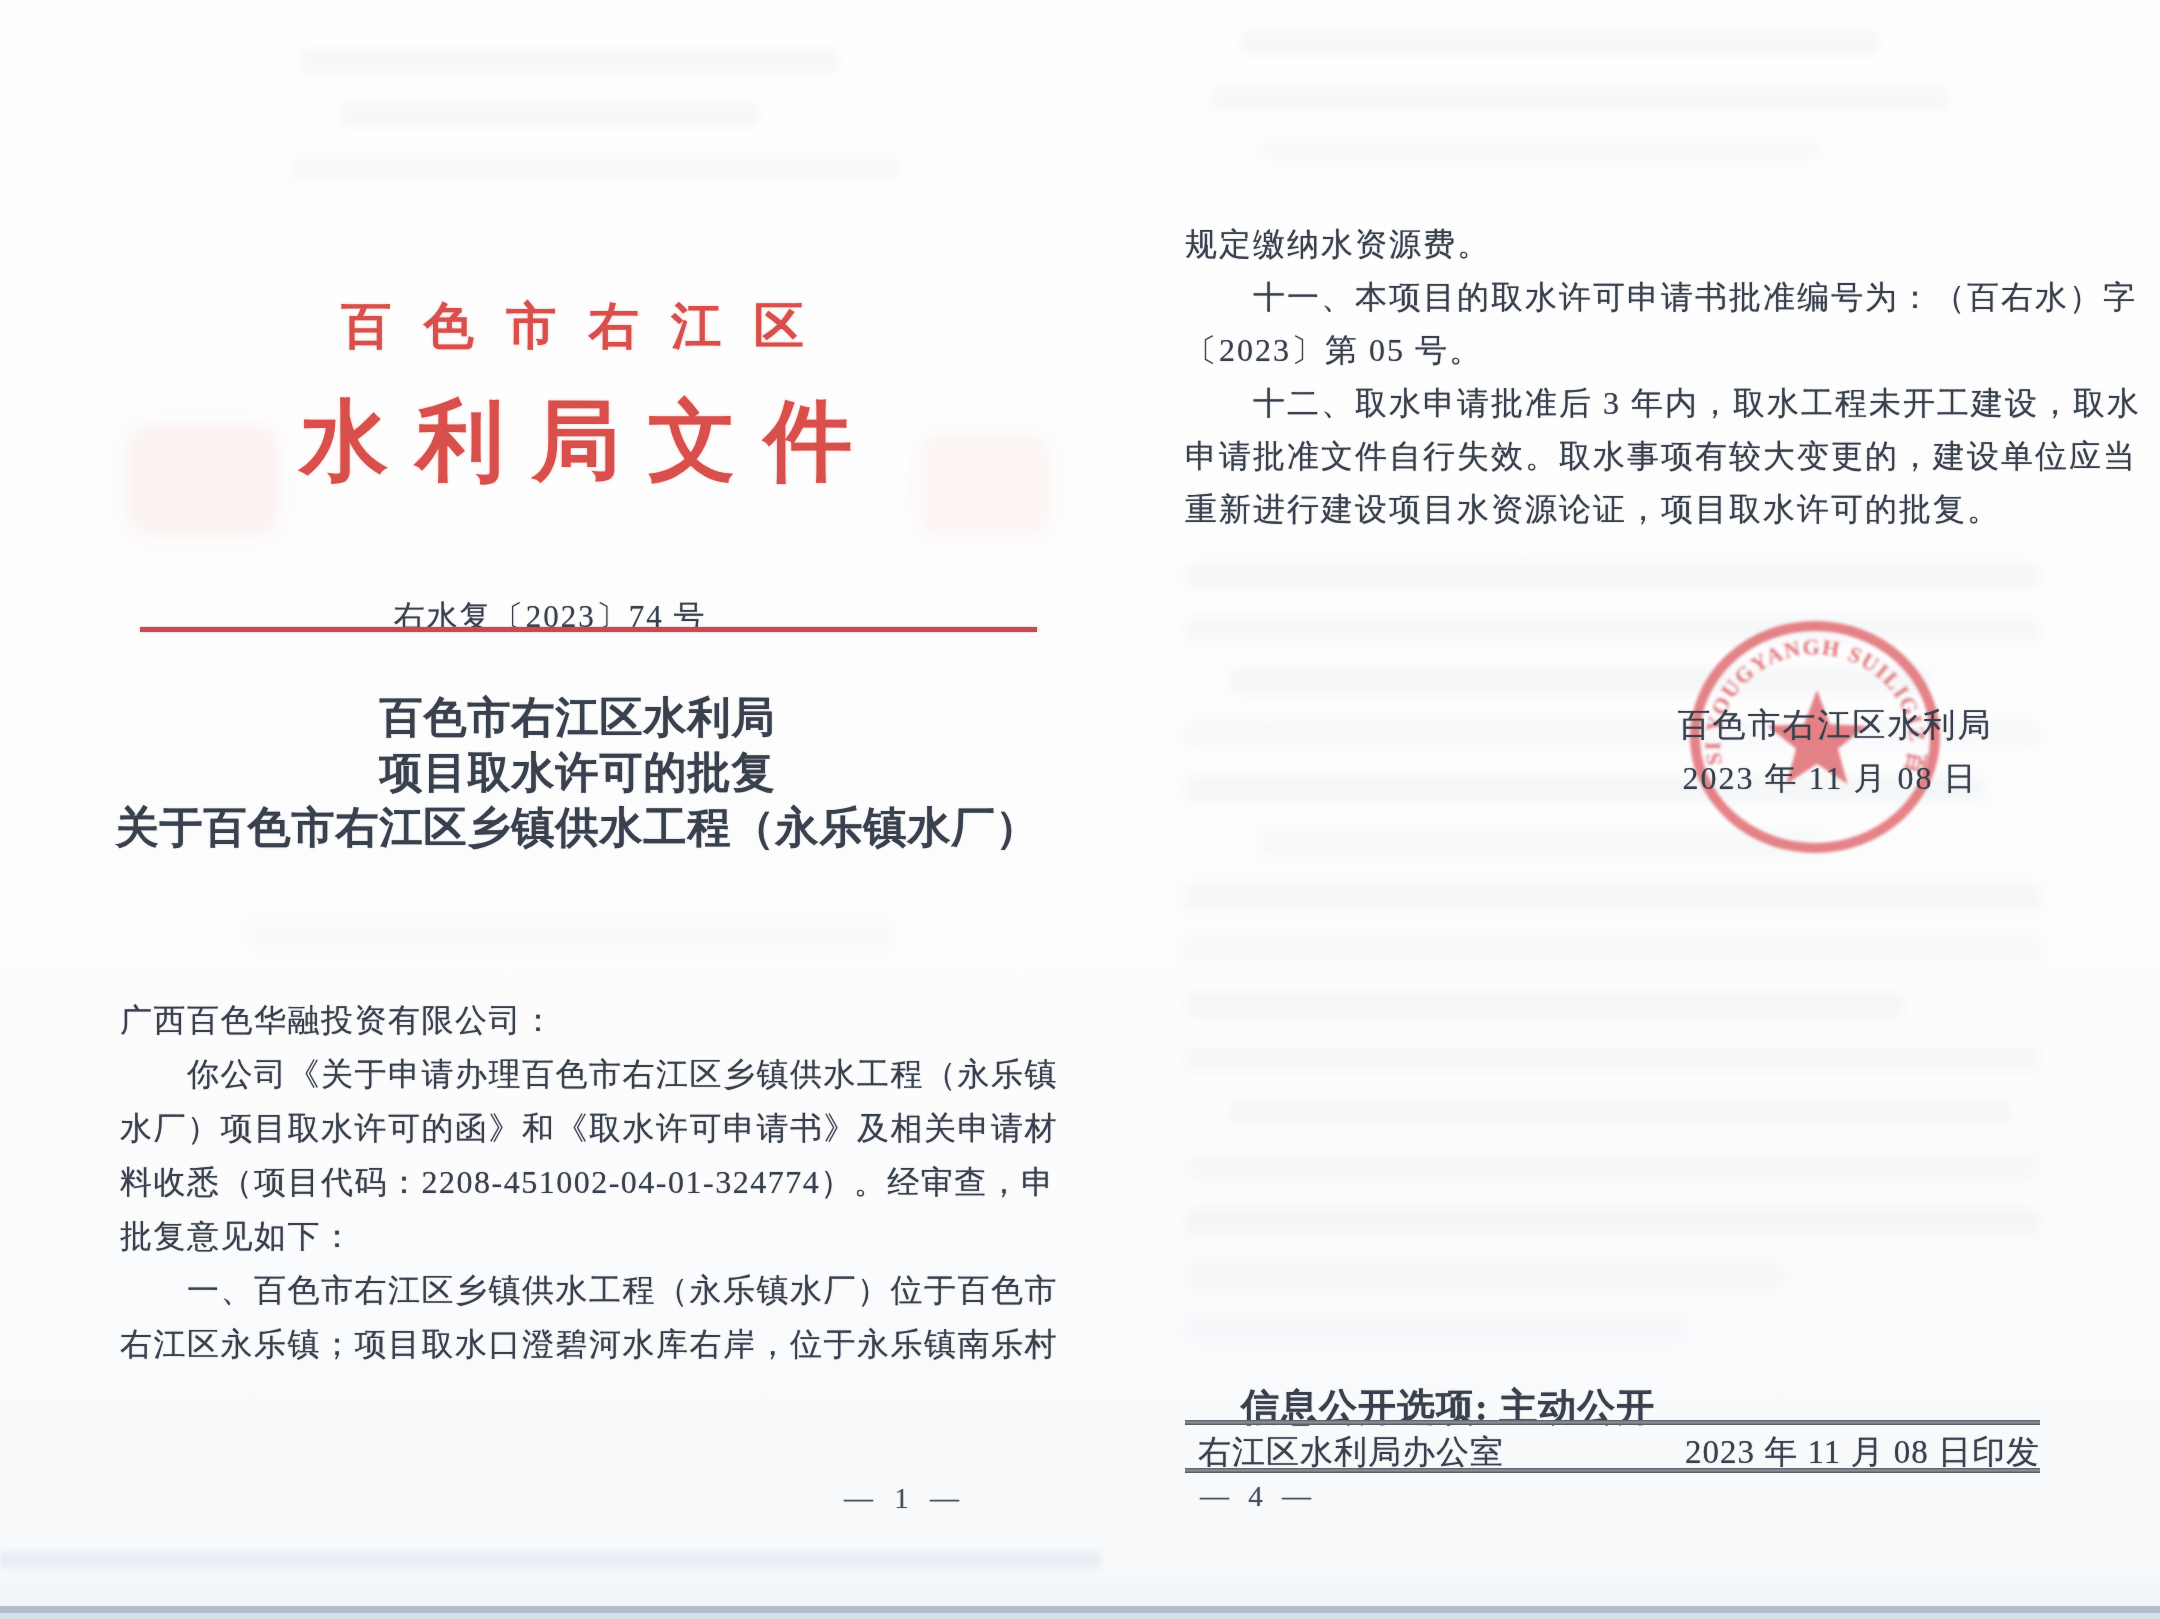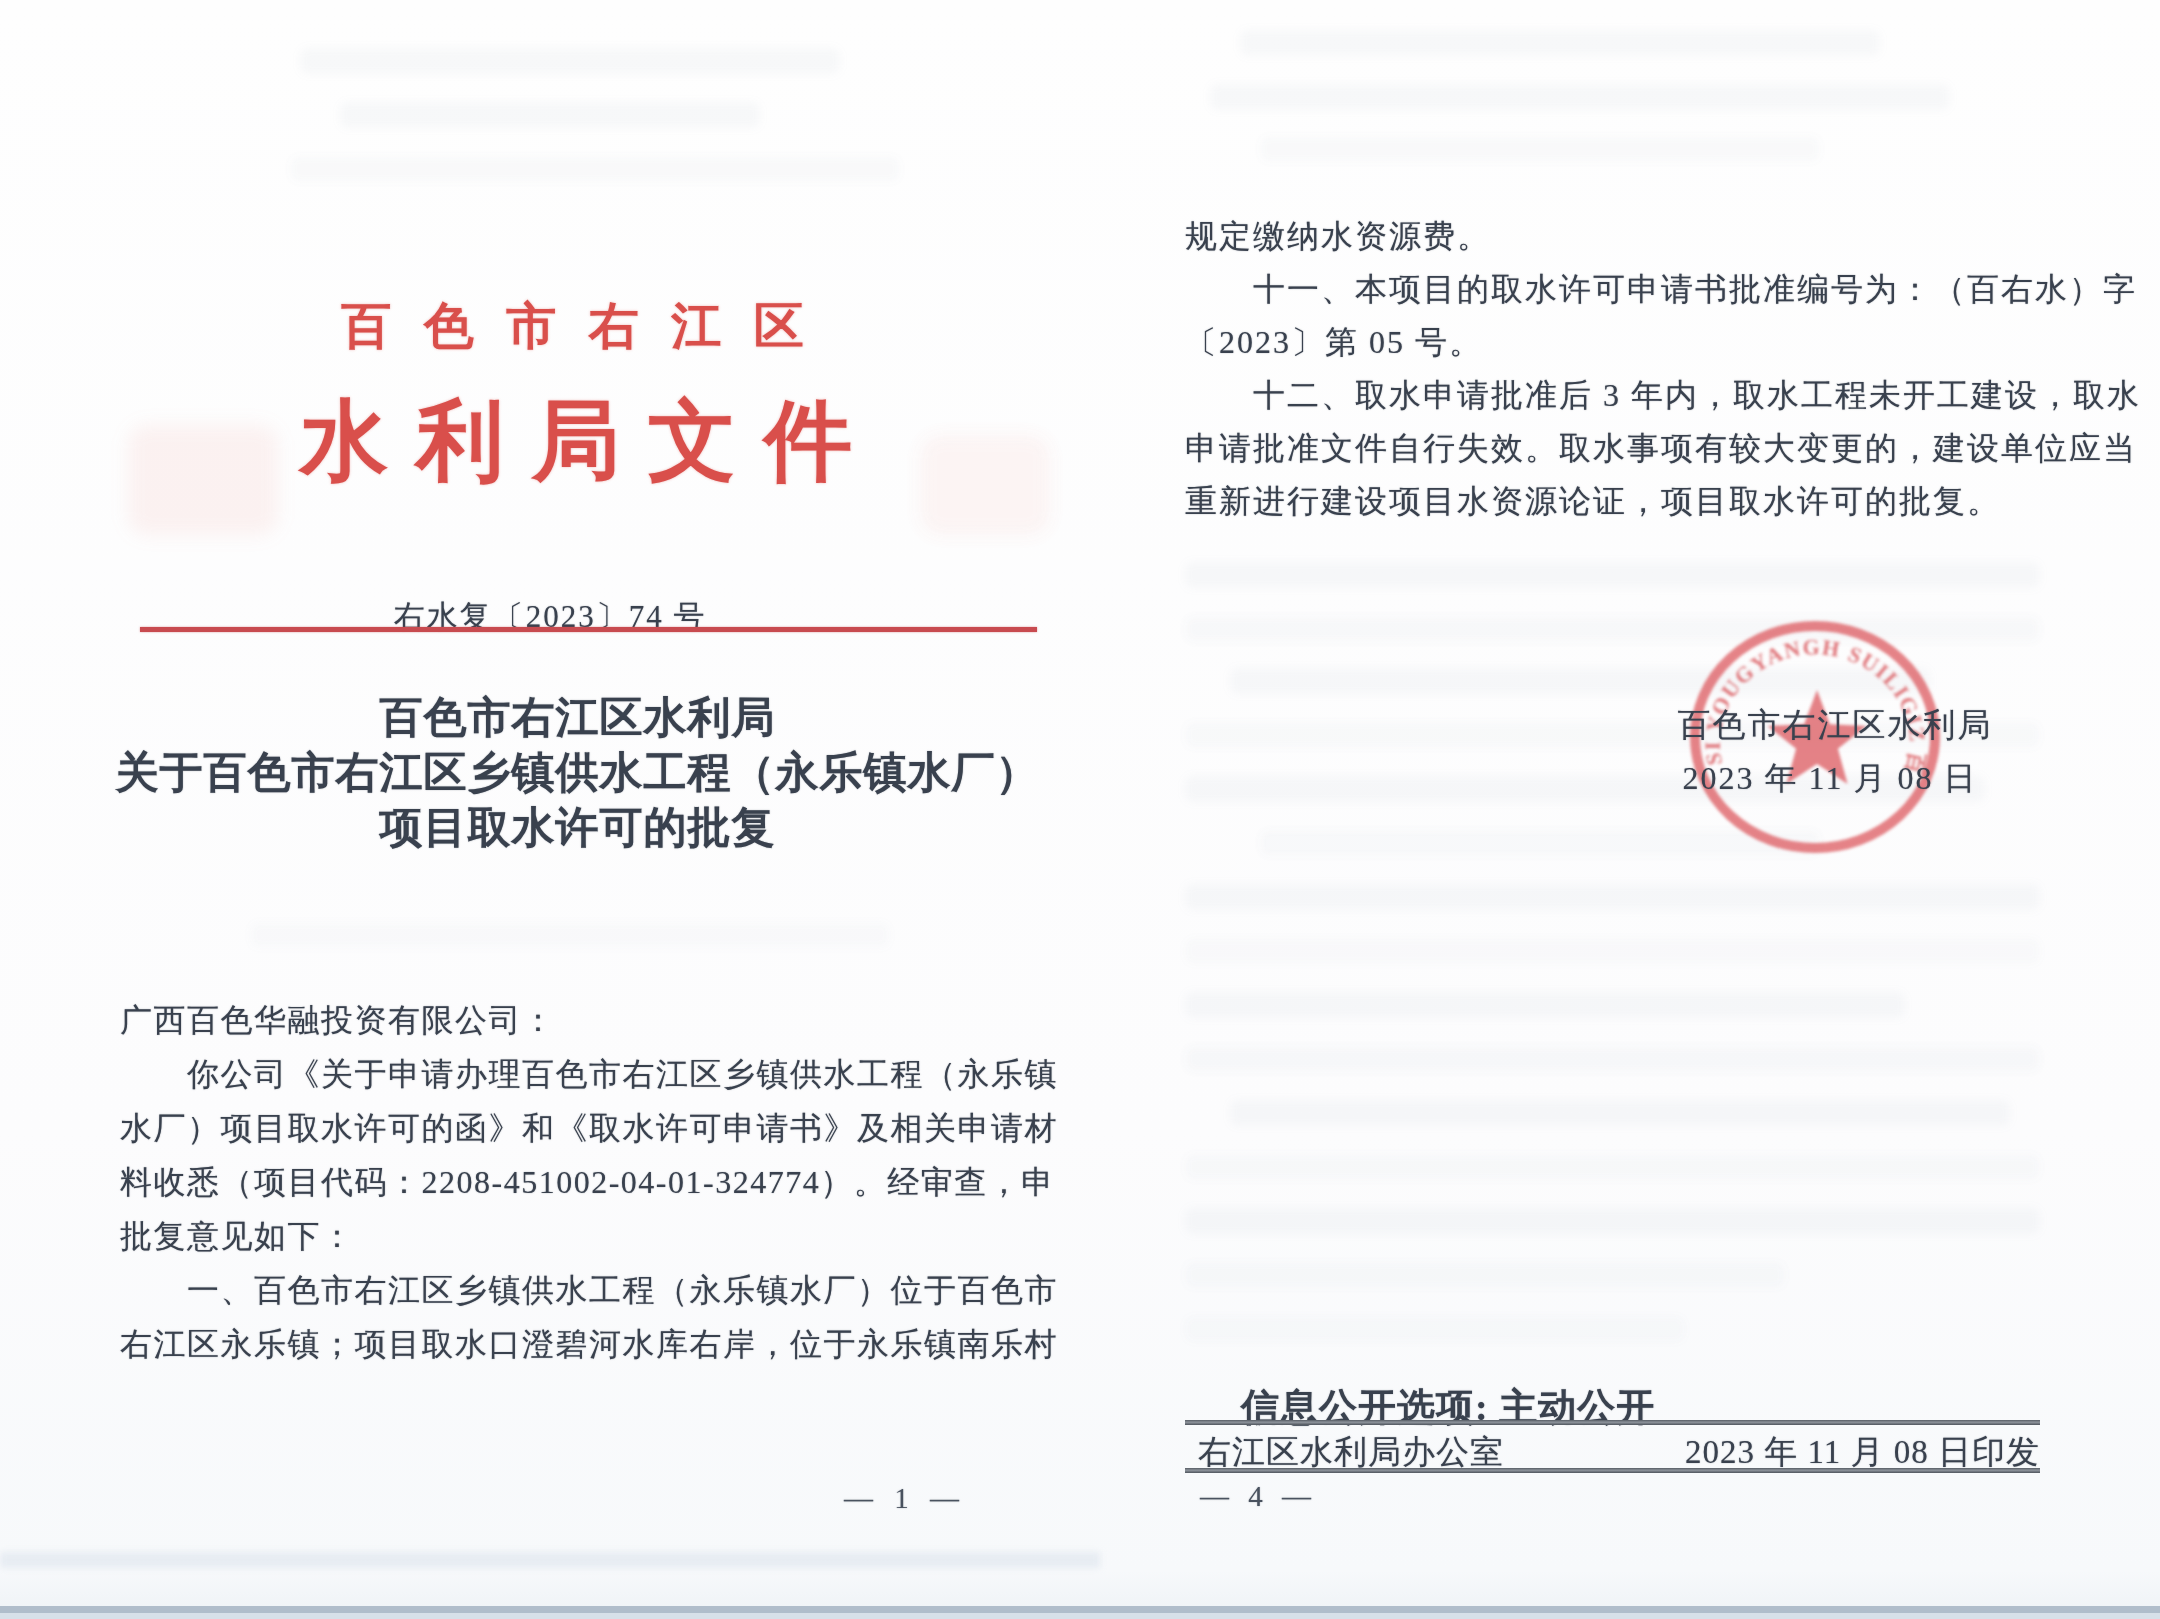--- a/index.html
+++ b/index.html
@@ -33,22 +33,22 @@
 
     <div class="abs red center" style="left:110px;top:293px;width:935px;font-size:50px;letter-spacing:10px;">百 色 市 右 江 区</div>
     <div class="abs red center" style="left:110px;top:382px;width:935px;font-size:88px;letter-spacing:3px;">水 利 局 文 件</div>
 
     <div class="abs ink center" style="left:100px;top:596px;width:900px;font-size:31px;letter-spacing:2px;">右水复〔2023〕74 号</div>
 
     <div class="abs" style="left:140px;top:627px;width:897px;height:5px;background:#c84b50;box-shadow:0 0 2px rgba(200,75,80,.6);"></div>
 
     <div class="abs ink center" style="left:110px;top:690px;width:935px;font-size:43px;line-height:55px;font-weight:bold;letter-spacing:1px;">
         <div class="tline">百色市右江区水利局</div>
+        <div class="tline">项目取水许可的批复</div>
         <div class="tline">关于百色市右江区乡镇供水工程（永乐镇水厂）</div>
-        <div class="tline">项目取水许可的批复</div>
       </div>
 
     <div class="abs ink" style="left:120px;top:993px;width:900px;font-size:32px;line-height:54px;letter-spacing:1.5px;">
         <div class="tline">广西百色华融投资有限公司：</div>
         <div class="tline">　　你公司《关于申请办理百色市右江区乡镇供水工程（永乐镇</div>
         <div class="tline">水厂）项目取水许可的函》和《取水许可申请书》及相关申请材</div>
         <div class="tline">料收悉（项目代码：2208-451002-04-01-324774）。经审查，申</div>
         <div class="tline">批复意见如下：</div>
         <div class="tline">　　一、百色市右江区乡镇供水工程（永乐镇水厂）位于百色市</div>
         <div class="tline">右江区永乐镇；项目取水口澄碧河水库右岸，位于永乐镇南乐村</div>
@@ -71,21 +71,21 @@
     <div class="ghost" style="left:1185px;top:884px;width:855px;"></div>
     <div class="ghost" style="left:1185px;top:938px;width:855px;opacity:.65;"></div>
     <div class="ghost" style="left:1185px;top:992px;width:720px;"></div>
     <div class="ghost" style="left:1185px;top:1046px;width:855px;opacity:.8;"></div>
     <div class="ghost" style="left:1230px;top:1100px;width:780px;"></div>
     <div class="ghost" style="left:1185px;top:1154px;width:855px;opacity:.7;"></div>
     <div class="ghost" style="left:1185px;top:1208px;width:855px;"></div>
     <div class="ghost" style="left:1185px;top:1262px;width:600px;opacity:.7;"></div>
     <div class="ghost" style="left:1185px;top:1316px;width:500px;opacity:.6;"></div>
 
-    <div class="abs ink" style="left:1185px;top:210px;width:870px;font-size:32px;line-height:53px;letter-spacing:2px;">
+    <div class="abs ink" style="left:1185px;top:218px;width:870px;font-size:32px;line-height:53px;letter-spacing:2px;">
         <div class="tline">规定缴纳水资源费。</div>
         <div class="tline">　　十一、本项目的取水许可申请书批准编号为：（百右水）字</div>
         <div class="tline">〔2023〕第 05 号。</div>
         <div class="tline">　　十二、取水申请批准后 3 年内，取水工程未开工建设，取水</div>
         <div class="tline">申请批准文件自行失效。取水事项有较大变更的，建设单位应当</div>
         <div class="tline">重新进行建设项目水资源论证，项目取水许可的批复。</div>
       </div>
 
     <svg class="abs" style="left:1655px;top:592px;" width="320" height="290" viewBox="0 0 320 290">
       <defs>

